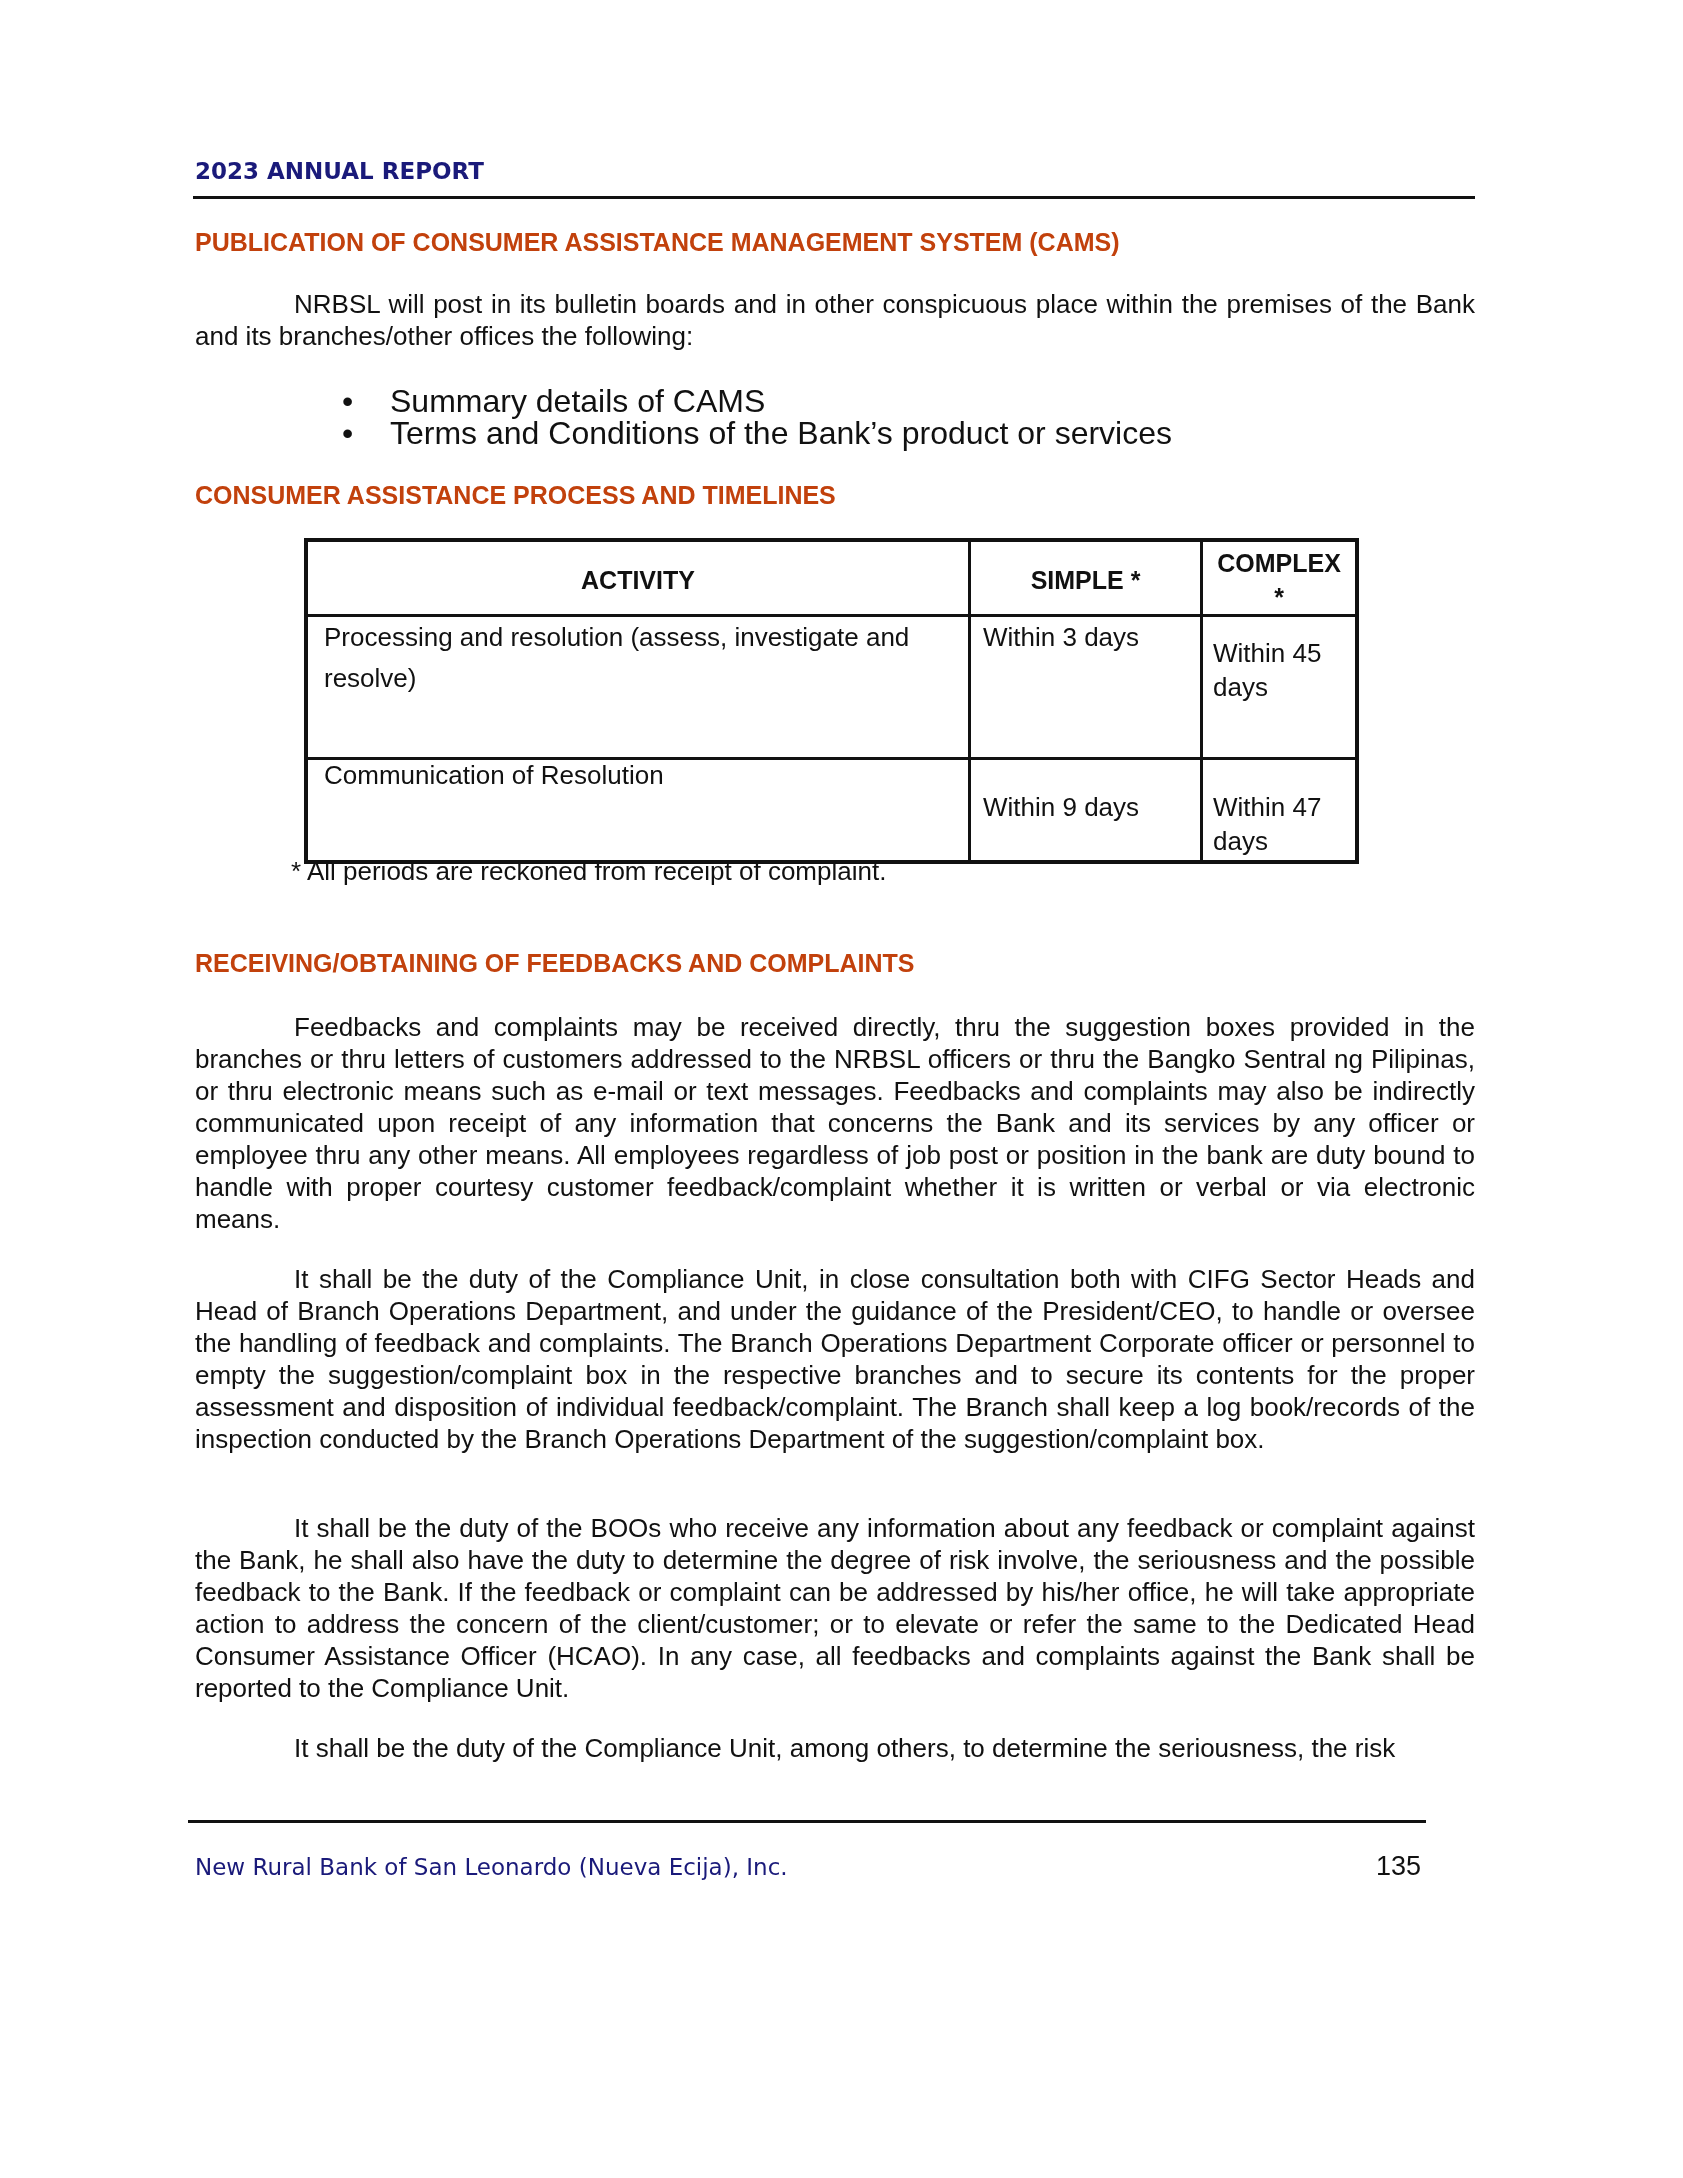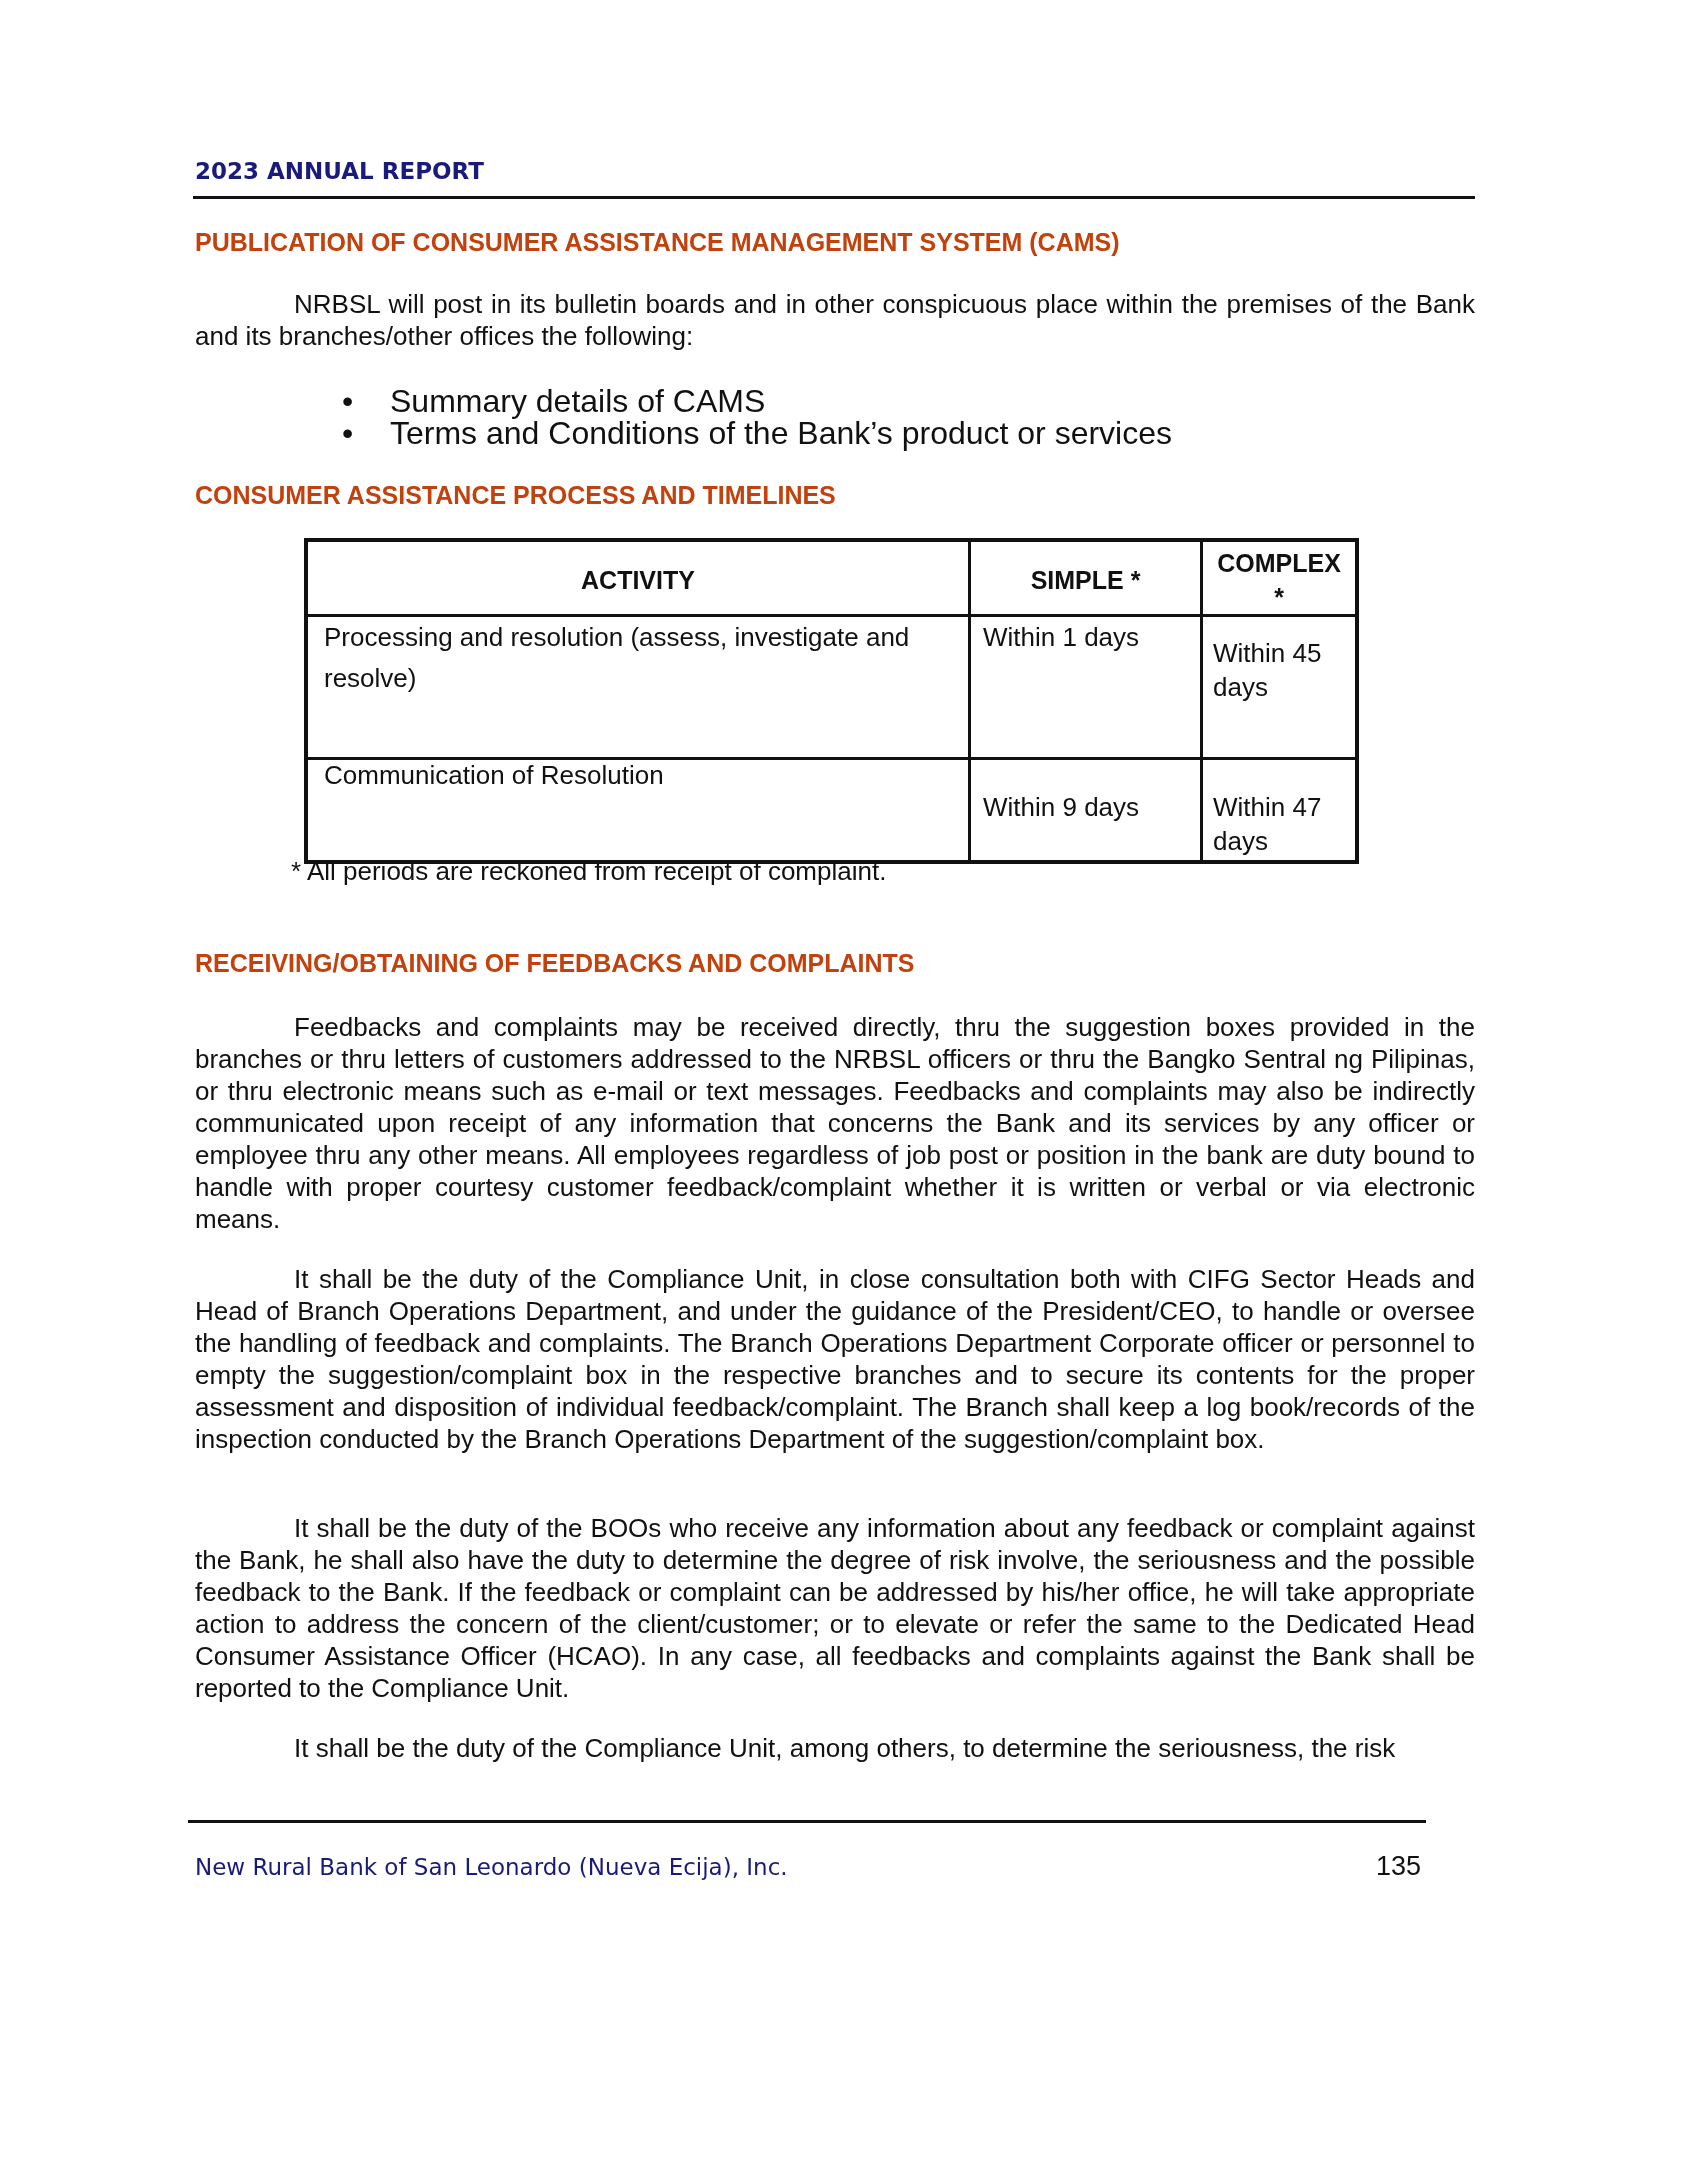--- a/index.html
+++ b/index.html
@@ -40,21 +40,21 @@
   <thead>
     <tr>
       <th>ACTIVITY</th>
       <th>SIMPLE *</th>
       <th>COMPLEX *</th>
     </tr>
   </thead>
   <tbody>
     <tr style="height:143px;">
       <td class="c1" style="line-height:41px;">Processing and resolution (assess, investigate and resolve)</td>
-      <td class="c2" style="padding-top:3px;">Within 1 days</td>
+      <td class="c2" style="padding-top:3px;">Within 3 days</td>
       <td class="c3" style="padding-top:19px;">Within 45 days</td>
     </tr>
     <tr style="height:103px;">
       <td class="c1" style="line-height:30px;padding-right:228px;">Communication  of Resolution</td>
       <td class="c2" style="padding-top:30px;">Within 9 days</td>
       <td class="c3" style="padding-top:30px;">Within 47 days</td>
     </tr>
   </tbody>
 </table>
 

